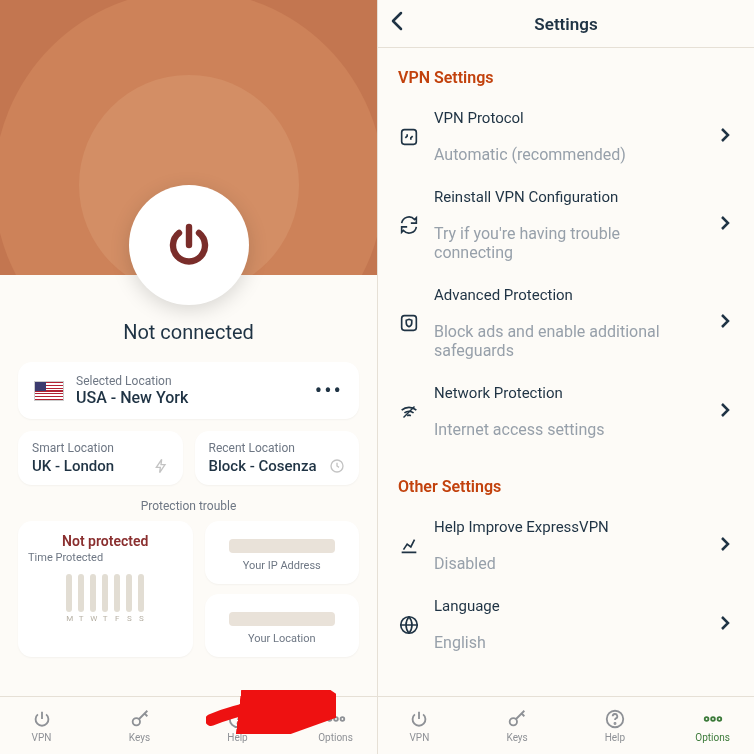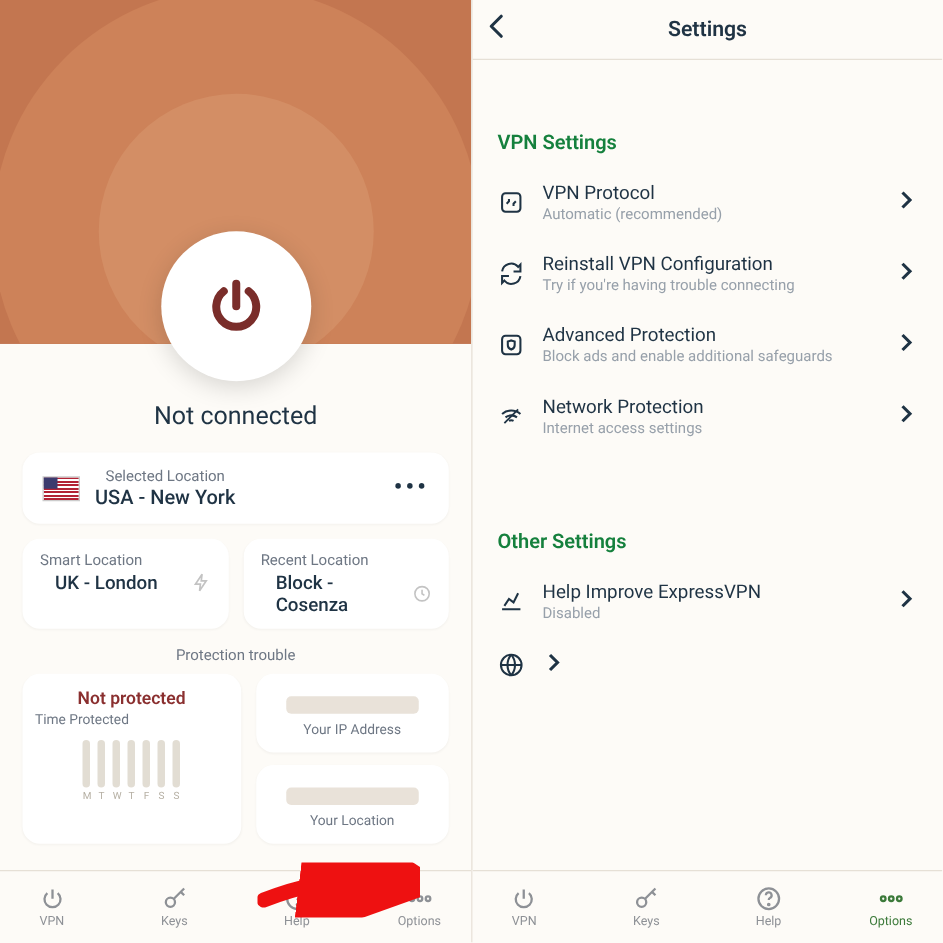--- a/index.html
+++ b/index.html
@@ -16,30 +16,30 @@
   .ring.r2 { width: 390px; height: 390px; top: -10px; background: #cd8259; }
   .ring.r3 { width: 560px; height: 560px; top: -100px; background: #c37650; }
   .ring.r4 { width: 760px; height: 760px; top: -200px; background: #b6684a; }
   .power-btn { position: relative; width: 120px; height: 120px; border-radius: 50%; background: #fff; display: flex; align-items: center; justify-content: center; box-shadow: 0 5px 20px rgba(0,0,0,0.15); margin-bottom: -30px; z-index: 2; }
   .power-svg { width: 48px; height: 48px; stroke: #7a2d2a; stroke-width: 3.2; fill: none; stroke-linecap: round; }
   .status-text { text-align: center; font-size: 20px; color: #1f3344; margin-top: 45px; }
 
   
   .cards { padding: 18px 18px 6px 18px; }
   .card { background: #fff; border-radius: 14px; padding: 12px 16px; box-shadow: 0 1px 2px rgba(0,0,0,0.04); }
-  .loc-card { display: flex; align-items: center; gap: 12px; text-align: center; }
+  .loc-card { display: flex; align-items: center; gap: 12px; }
   .flag { width: 30px; height: 20px; position: relative; display: inline-block; border: 1px solid #ccc; background: linear-gradient(#b22234 0 7.7%,#fff 7.7% 15.4%,#b22234 15.4% 23.1%,#fff 23.1% 30.8%,#b22234 30.8% 38.5%,#fff 38.5% 46.2%,#b22234 46.2% 53.9%,#fff 53.9% 61.6%,#b22234 61.6% 69.3%,#fff 69.3% 77%,#b22234 77% 84.7%,#fff 84.7% 92.4%,#b22234 92.4% 100%); }
   .flag::after { content:""; position:absolute; top:0; left:0; width:40%; height:53.9%; background:#3c3b6e; }
   .loc-label { font-size: 12px; color: #6e7784; }
   .loc-value { font-size: 16px; color: #1f3344; font-weight: 500; }
   .loc-more { margin-left: auto; font-size: 22px; letter-spacing: 2px; color: #1f3344; cursor: pointer; }
   .row2 { display: flex; gap: 12px; margin-top: 12px; }
   .row2 .card { flex: 1; padding: 10px 14px; }
   .card-small-label { font-size: 12px; color: #6e7784; }
-  .card-small-value { font-size: 15px; color: #1f3344; font-weight: 500; margin-top: 2px; display: flex; align-items: center; gap: 6px; margin-left: 12px; }
+  .card-small-value { font-size: 15px; color: #1f3344; font-weight: 500; margin-top: 2px; display: flex; align-items: center; gap: 6px; }
   .bolt, .clock { width: 16px; height: 16px; opacity: .5; margin-left: auto; }
 
   .summary-title { text-align: center; font-size: 12px; color: #6e7784; margin: 14px 0 8px; }
   .row3 { display: flex; gap: 12px; }
   .row3 .card { flex: 1; padding: 12px 10px; }
   .np-title { color: #8a2f2f; font-weight: 600; font-size: 14px; text-align: center; }
   .np-sub { color: #6e7784; font-size: 11px; text-align: left; margin-top: 2px; }
   .bars { display: flex; gap: 6px; justify-content: center; margin-top: 10px; align-items:flex-end; height: 38px;}
   .bar { width: 6px; background: #e2ddd3; border-radius: 3px; height: 100%; }
   .days { display: flex; gap: 6px; justify-content: center; font-size: 8px; color: #b6b0a4; margin-top: 2px; }
@@ -56,26 +56,26 @@
 
   
   .arrow-ann { position: absolute; bottom: 20px; left: 206px; width: 130px; height: 44px; pointer-events: none; z-index:5;}
   .arrow-ann svg { width: 100%; height: 100%; }
 
   
   .hdr { height: 48px; display: flex; align-items: center; justify-content: center; border-bottom: 1px solid #e6e0d6; position: relative; }
   .hdr .back { position: absolute; left: 12px; font-size: 22px; cursor:pointer; }
   .hdr-title { font-size: 17px; font-weight: 600; color: #1f3344; }
   .sect { padding: 20px 20px 6px 20px; }
-  .sect-title { font-size: 16px; font-weight: 600; color: #15803d; margin-bottom: 10px; margin-top: 36px; }
+  .sect-title { font-size: 16px; font-weight: 600; color: #c2410c; margin-bottom: 10px; }
   .item { display: flex; align-items: center; gap: 14px; padding: 12px 0; cursor:pointer; }
   .item-icon { width: 22px; height: 22px; stroke: #1f3344; fill: none; stroke-width: 1.8; flex-shrink: 0; }
   .item-text { flex: 1; min-width: 0; }
   .item-title { font-size: 15px; color: #1f3344; }
-  .item-sub { font-size: 12px; color: #97a0aa; margin-top: 1px; }
+  .item-sub { font-size: 16px; color: #97a0aa; margin-top: 18px; }
   .chev { width: 18px; height: 18px; stroke: #1f3344; stroke-width: 2.5; fill: none; }
 </style>
 </head>
 <body>
 
 <div class="pane pane-left">
   <div class="hero">
     <div class="rings">
       <div class="ring r4"></div>
         <div class="ring r3"></div>
@@ -283,20 +283,24 @@
           </div>
           <span><svg class="chev" viewBox="0 0 18 18">
               <path d="M6 3l6 6-6 6"></path>
             </svg></span>
         </div>
         <div class="item">
           <svg class="item-icon" viewBox="0 0 24 24">
             <circle cx="12" cy="12" r="9"></circle>
             <path d="M3 12h18M12 3a14 14 0 0 1 0 18M12 3a14 14 0 0 0 0 18"></path>
           </svg>
+          <div class="item-text">
+            <div class="item-title">Language</div>
+            <div class="item-sub">English</div>
+          </div>
           <span><svg class="chev" viewBox="0 0 18 18">
               <path d="M6 3l6 6-6 6"></path>
             </svg></span>
         </div>
       </div>
     </div>
 
   <div class="nav" style="margin-top:auto">
     <div class="nav-item">
       <svg class="nav-icon" viewBox="0 0 24 24">

